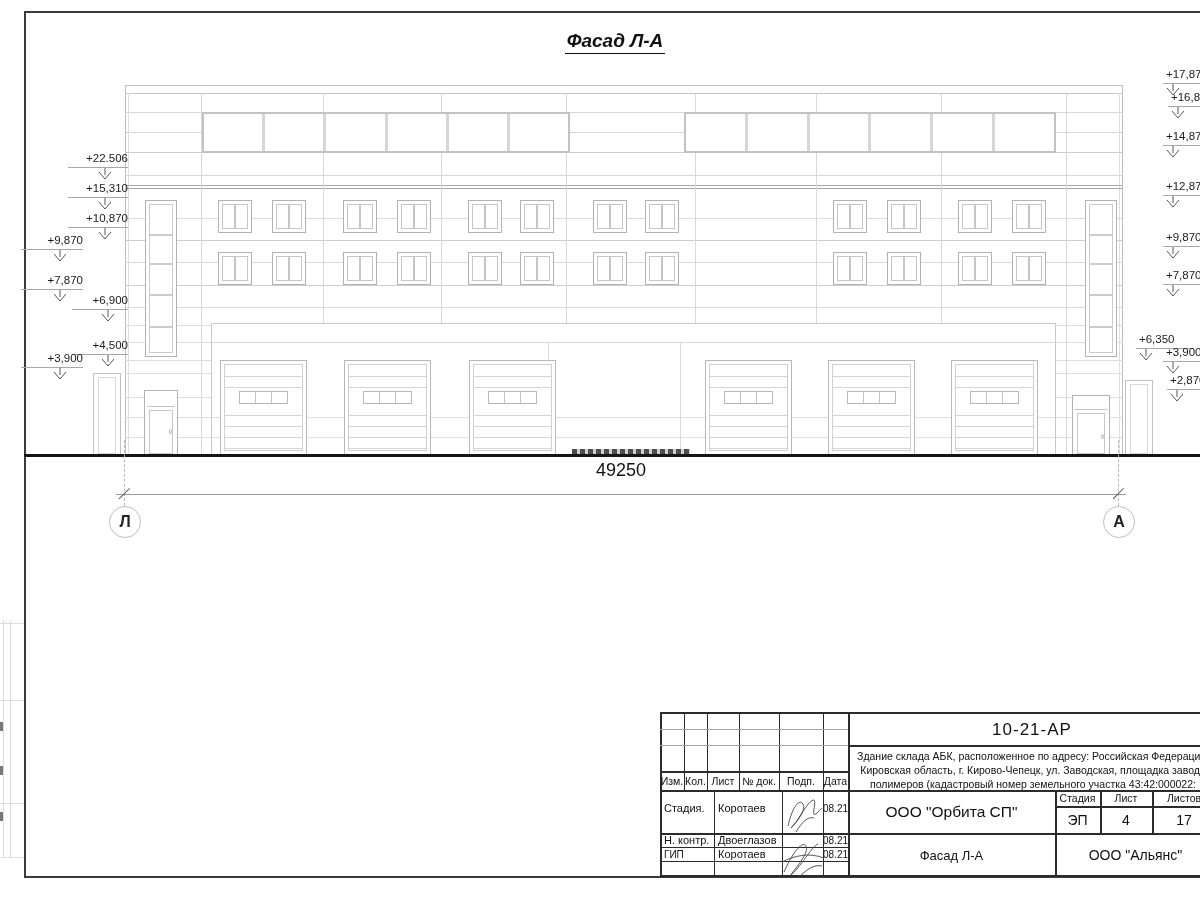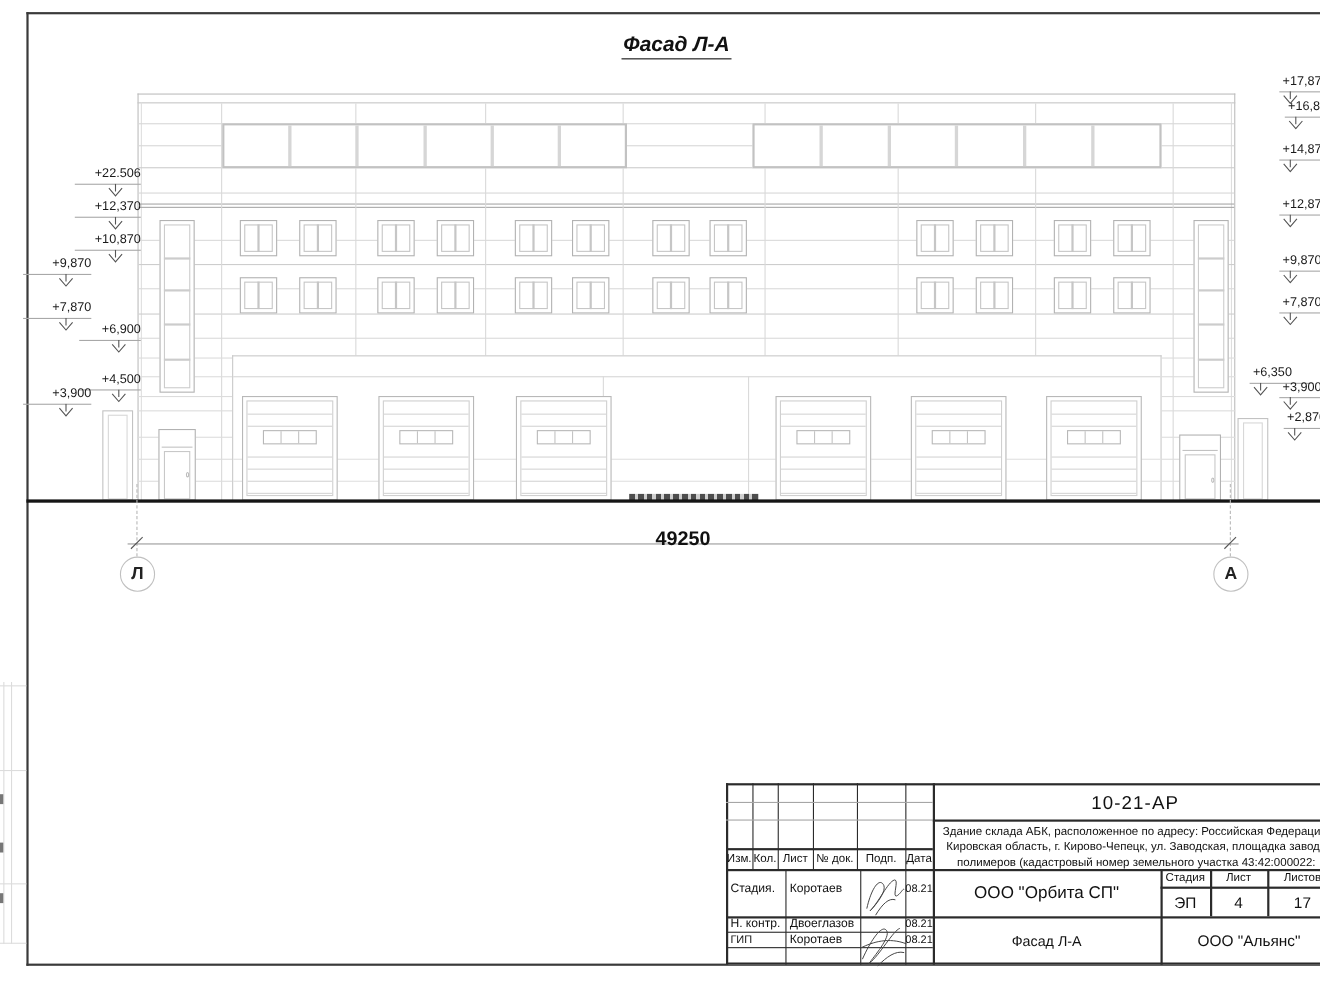--- a/index.html
+++ b/index.html
@@ -336,39 +336,39 @@
       <div style="position: absolute; left: 4px; top: 3px; width: 18px; height: 70px; border: 1px solid rgb(216, 216, 216); box-sizing: border-box;"></div>
     </div>
     <div style="position: absolute; left: 24px; top: 454px; width: 1176px; height: 3px; background: rgb(21, 21, 21);"></div>
   </div>
 
 <div class="ext-line" style="left:124px;top:440px;height:66px;"></div>
 <div class="ext-line" style="left:1118px;top:440px;height:66px;"></div>
 <div class="dim-line" style="left:116px;top:494px;width:1010px;"></div>
 <div class="dim-tick" style="left:117px;top:493px;"></div>
 <div class="dim-tick" style="left:1111px;top:493px;"></div>
-<div class="dim-text" style="left:521px;top:479px;width:200px;font-weight:bold;">49250</div>
+<div class="dim-text" style="left:521px;top:460px;width:200px;">49250</div>
 <div class="axis-circle" style="left:109px;top:506px;">
     <span>Л</span>
   </div>
 <div class="axis-circle" style="left:1103px;top:506px;">
     <span>А</span>
   </div>
 
 <div id="elev-marks">
     <div>
       <div class="elev-label" style="left: 68px; width: 60px; top: 152px; text-align: right;">+22.506</div>
       <div class="elev-underline" style="top: 167px; left: 68px; width: 60px;"></div>
       <div class="elev-arrow" style="left: 97px; top: 166px;"><svg width="16" height="12">
           <path d="M2,4 L8,11 L14,4" fill="none" stroke="#555" stroke-width="1"></path>
           <line x1="8" y1="0" x2="8" y2="7" stroke="#555" stroke-width="1"></line>
         </svg></div>
     </div>
     <div>
-      <div class="elev-label" style="left: 68px; width: 60px; top: 182px; text-align: right;">+12,370</div>
+      <div class="elev-label" style="left: 68px; width: 60px; top: 182px; text-align: right;">+15,310</div>
       <div class="elev-underline" style="top: 197px; left: 68px; width: 60px;"></div>
       <div class="elev-arrow" style="left: 97px; top: 196px;"><svg width="16" height="12">
           <path d="M2,4 L8,11 L14,4" fill="none" stroke="#555" stroke-width="1"></path>
           <line x1="8" y1="0" x2="8" y2="7" stroke="#555" stroke-width="1"></line>
         </svg></div>
     </div>
     <div>
       <div class="elev-label" style="left: 68px; width: 60px; top: 212px; text-align: right;">+10,870</div>
       <div class="elev-underline" style="top: 227px; left: 68px; width: 60px;"></div>
       <div class="elev-arrow" style="left: 97px; top: 226px;"><svg width="16" height="12">

